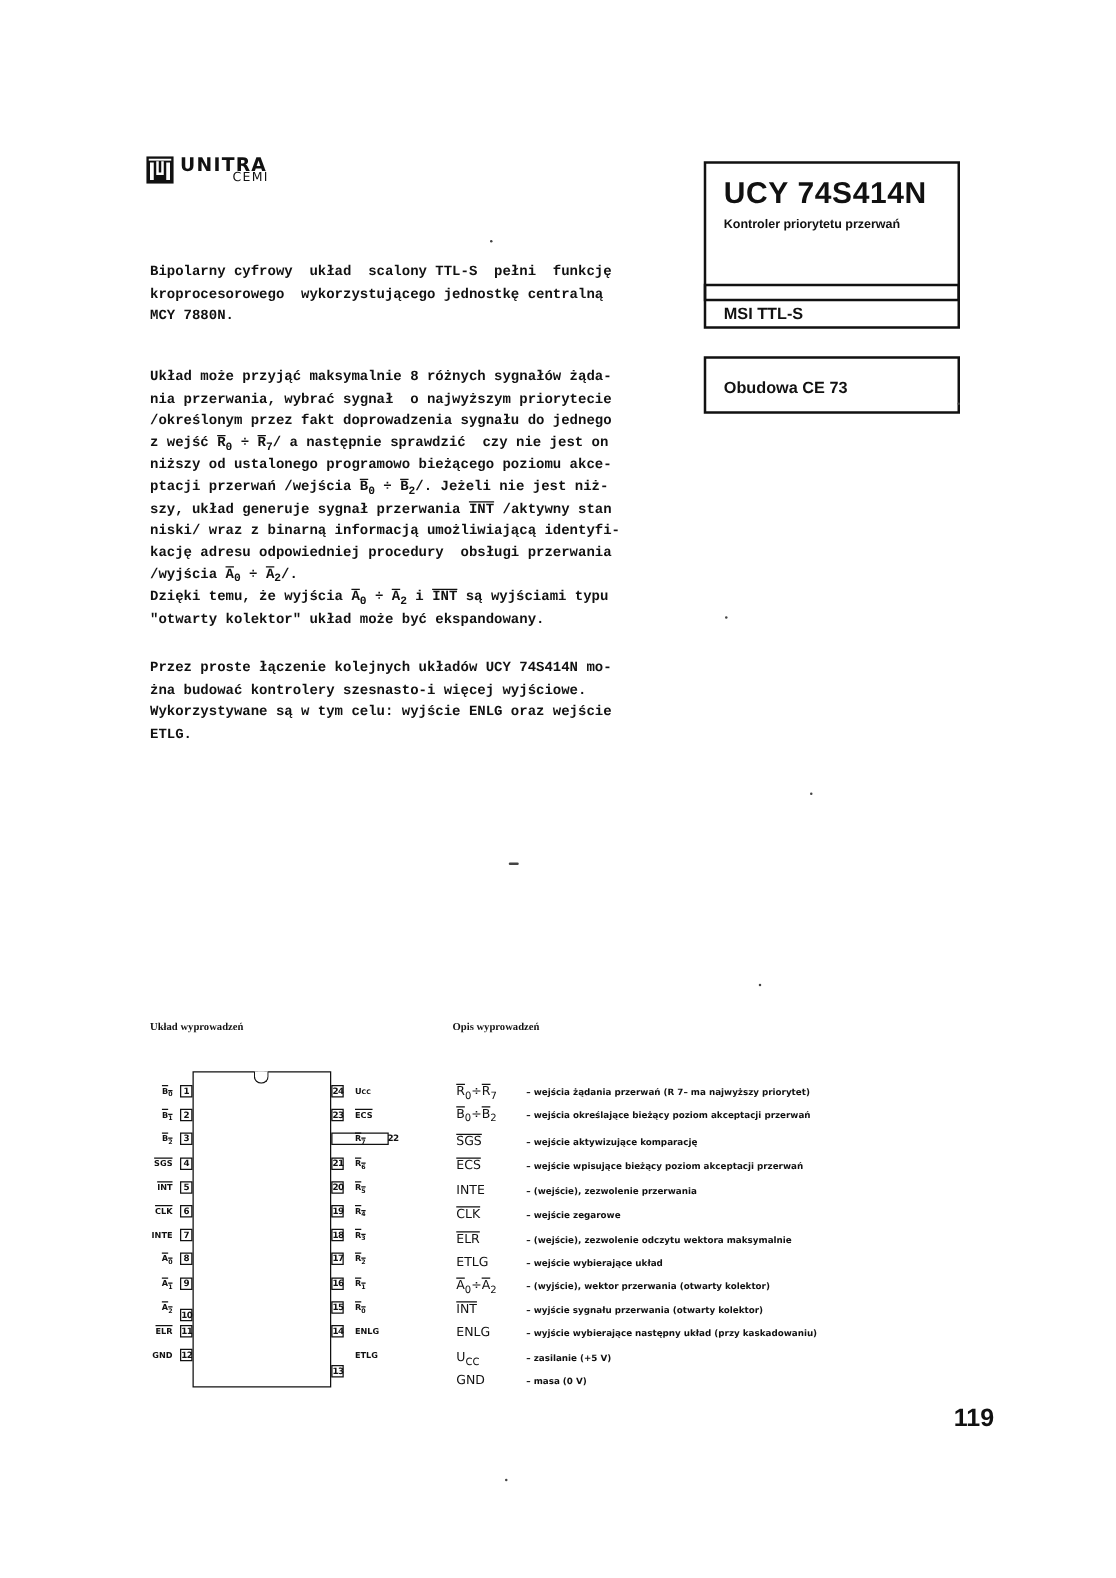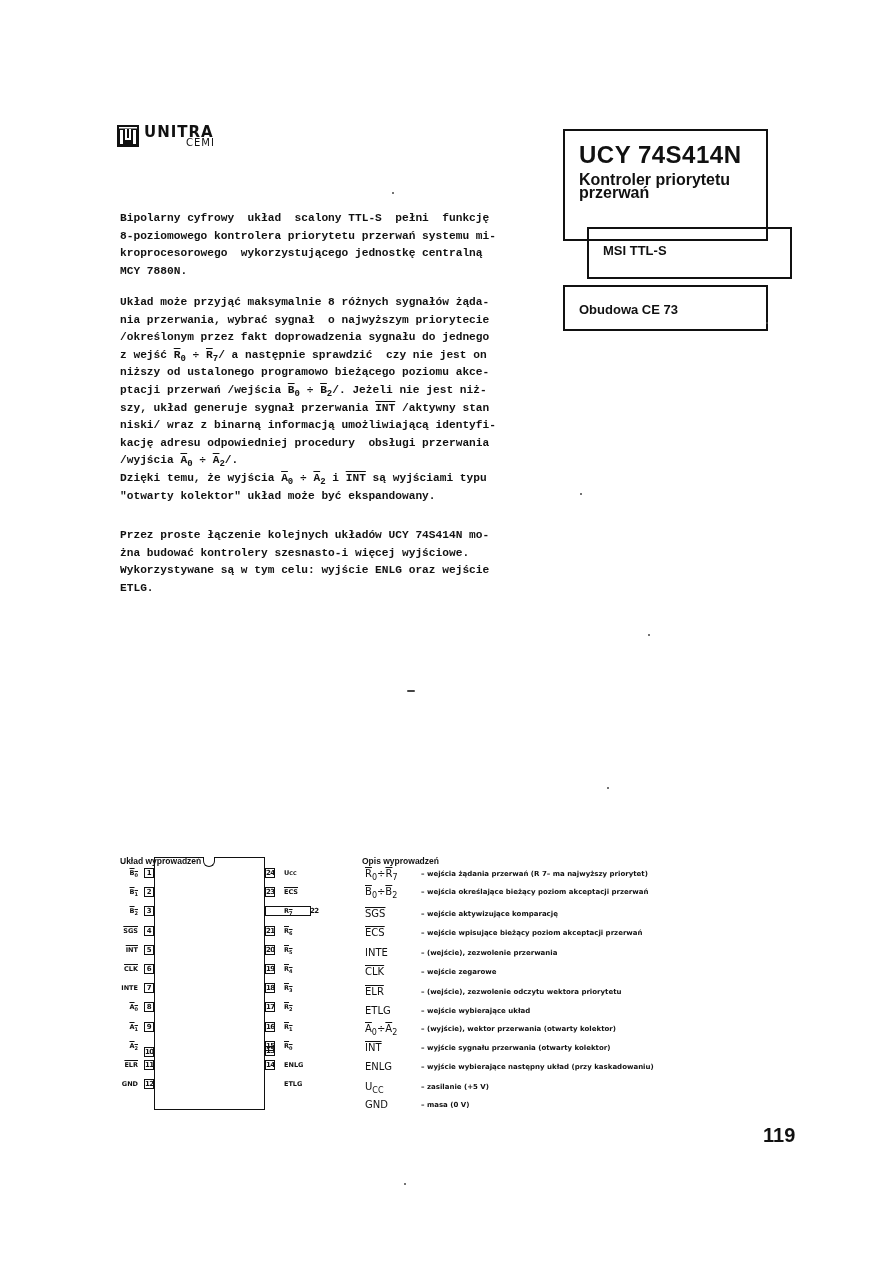--- a/index.html
+++ b/index.html
@@ -9,36 +9,36 @@
   
   .logo { left: 117px; top: 123px; height: 24px; }
   .logo-mark { position: absolute; left: 0; top: 2px; width: 22px; height: 22px; }
   .logo-word { position: absolute; left: 27px; top: 0px; font-family: "DejaVu Sans", sans-serif; font-weight: bold; font-size: 15px; letter-spacing: 1px; white-space: nowrap; }
   .logo-sub { position: absolute; left: 69px; top: 14px; font-family: "DejaVu Sans", sans-serif; font-size: 10px; letter-spacing: 1px; white-space: nowrap; }
 
   
   .box { position: absolute; left: 563px; width: 205px; border: 2px solid #111; box-sizing: border-box; font-family: "Liberation Sans", sans-serif; font-weight: bold; }
   .box-title { top: 129px; height: 112px; }
   .box-title .part { position: absolute; left: 14px; top: 10px; font-size: 24px; letter-spacing: 0.5px; }
-  .box-title .desc { position: absolute; left: 14px; top: 42px; font-size: 16px; line-height: 13px; width: 170px; }
-  .box-family { top: 227px; height: 52px; margin-left: 24px; }
+  .box-title .desc { position: absolute; left: 14px; top: 42px; font-size: 10px; line-height: 13px; width: 170px; }
+  .box-family { top: 227px; height: 36px; }
   .box-family .t { position: absolute; left: 14px; top: 14px; font-size: 13px; }
   .box-pkg { top: 285px; height: 46px; }
   .box-pkg .t { position: absolute; left: 14px; top: 15px; font-size: 13px; }
 
   
   .body-text { left: 120px; width: 430px; font-family: "Liberation Mono", monospace; font-weight: bold; font-size: 11.2px; line-height: 17.6px; white-space: pre; }
   .p1 { top: 210px; }
   .p2 { top: 294px; }
   .p3 { top: 527px; }
   .ov { text-decoration: overline; }
   sub { font-size: 9px; vertical-align: -3px; line-height: 0; }
 
   
-  .heading { font-family: Liberation Sans, sans-serif; font-weight: bold; font-size: 8.5px; white-space: nowrap; margin-top: 40px; }
+  .heading { font-family: Liberation Serif, serif; font-weight: bold; font-size: 8.5px; white-space: nowrap; }
 
   
   .chip { left: 154px; top: 857px; width: 111px; height: 253px; border: 1.2px solid #111; box-sizing: border-box; }
   .notch { position: absolute; left: 48px; top: -1px; width: 12px; height: 10px; border: 1.2px solid #111; border-top: none; border-radius: 0 0 7px 7px; background: #fff; box-sizing: border-box; }
   .pin-num { position: absolute; width: 10px; height: 10px; border: 1px solid #111; box-sizing: border-box; font-family: "DejaVu Sans", sans-serif; font-size: 7px; font-weight: bold; line-height: 9px; text-align: center; letter-spacing: -0.5px; }
   .pin-lbl { position: absolute; font-family: "DejaVu Sans", sans-serif; font-size: 6.5px; font-weight: bold; white-space: nowrap; }
   .pin-lbl.left { text-align: right; width: 32px; }
 
   
   .desc-row { position: absolute; left: 365px; height: 14px; white-space: nowrap; }
@@ -68,21 +68,21 @@
   <div class="part">UCY 74S414N</div>
   <div class="desc">Kontroler priorytetu przerwań</div>
 </div>
 <div class="box box-family">
   <div class="t">MSI TTL-S</div>
 </div>
 <div class="box box-pkg">
   <div class="t">Obudowa CE 73</div>
 </div>
 
-<div class="abs body-text p1"><div>Bipolarny cyfrowy  układ  scalony TTL-S  pełni  funkcję</div><div>8-poziomowego kontrolera priorytetu przerwań systemu mi-</div><div>kroprocesorowego  wykorzystującego jednostkę centralną</div><div>MCY 7880N.</div></div>
+<div class="abs body-text p1"><div>Bipolarny cyfrowy  układ  scalony TTL-S  pełni  funkcję</div><div>kroprocesorowego  wykorzystującego jednostkę centralną</div><div>MCY 7880N.</div></div>
 
 <div class="abs body-text p2"><div>Układ może przyjąć maksymalnie 8 różnych sygnałów żąda-</div><div>nia przerwania, wybrać sygnał  o najwyższym priorytecie</div><div>/określonym przez fakt doprowadzenia sygnału do jednego</div><div><span>z wejść </span><span class="ov">R</span><sub>0</sub><span> ÷ </span><span class="ov">R</span><sub>7</sub><span>/ a następnie sprawdzić  czy nie jest on</span></div><div>niższy od ustalonego programowo bieżącego poziomu akce-</div><div><span>ptacji przerwań /wejścia </span><span class="ov">B</span><sub>0</sub><span> ÷ </span><span class="ov">B</span><sub>2</sub><span>/. Jeżeli nie jest niż-</span></div><div><span>szy, układ generuje sygnał przerwania </span><span class="ov">INT</span><span> /aktywny stan</span></div><div>niski/ wraz z binarną informacją umożliwiającą identyfi-</div><div>kację adresu odpowiedniej procedury  obsługi przerwania</div><div><span>/wyjścia </span><span class="ov">A</span><sub>0</sub><span> ÷ </span><span class="ov">A</span><sub>2</sub><span>/.</span></div><div><span>Dzięki temu, że wyjścia </span><span class="ov">A</span><sub>0</sub><span> ÷ </span><span class="ov">A</span><sub>2</sub><span> i </span><span class="ov">INT</span><span> są wyjściami typu</span></div><div>"otwarty kolektor" układ może być ekspandowany.</div></div>
 
 <div class="abs body-text p3"><div>Przez proste łączenie kolejnych układów UCY 74S414N mo-</div><div>żna budować kontrolery szesnasto-i więcej wyjściowe.</div><div>Wykorzystywane są w tym celu: wyjście ENLG oraz wejście</div><div>ETLG.</div></div>
 
 <div class="abs heading" style="left:120px; top:816px;">Układ wyprowadzeń</div>
 <div class="abs heading" style="left:362px; top:816px;">Opis wyprowadzeń</div>
 
 <div class="abs chip">
   <div class="notch"></div>
@@ -127,21 +127,21 @@
     <div class="pin-num" style="left: 265px; top: 983.2px;">18</div>
     <div class="pin-lbl" style="left: 284px; top: 984.2px;"><span style="text-decoration:overline"><span>R</span><sub style="font-size:5px;vertical-align:-2px">3</sub></span></div>
     <div class="pin-num" style="left: 265px; top: 1002.4px;">17</div>
     <div class="pin-lbl" style="left: 284px; top: 1003.4px;"><span style="text-decoration:overline"><span>R</span><sub style="font-size:5px;vertical-align:-2px">2</sub></span></div>
     <div class="pin-num" style="left: 265px; top: 1021.6px;">16</div>
     <div class="pin-lbl" style="left: 284px; top: 1022.6px;"><span style="text-decoration:overline"><span>R</span><sub style="font-size:5px;vertical-align:-2px">1</sub></span></div>
     <div class="pin-num" style="left: 265px; top: 1040.8px;">15</div>
     <div class="pin-lbl" style="left: 284px; top: 1041.8px;"><span style="text-decoration:overline"><span>R</span><sub style="font-size:5px;vertical-align:-2px">0</sub></span></div>
     <div class="pin-num" style="left: 265px; top: 1060px;">14</div>
     <div class="pin-lbl" style="left: 284px; top: 1061px;">ENLG</div>
-    <div class="pin-num" style="left: 265px; top: 1046px; text-align: right;">13</div>
+    <div class="pin-num" style="left: 265px; top: 1092px; text-align: right;">13</div>
     <div class="pin-lbl" style="left: 284px; top: 1080.2px;">ETLG</div>
   </div>
 
 <div id="desc-rows">
     <div class="desc-row" style="top: 868px;">
       <span class="desc-sym"><span style="text-decoration:overline">R</span><sub style="font-size:8px;vertical-align:-3px">0</sub>÷<span style="text-decoration:overline">R</span><sub style="font-size:8px;vertical-align:-3px">7</sub></span>
       <span class="desc-txt">– wejścia żądania przerwań (R 7– ma najwyższy priorytet)</span>
     </div>
     <div class="desc-row" style="top: 886px;">
       <span class="desc-sym"><span style="text-decoration:overline">B</span><sub style="font-size:8px;vertical-align:-3px">0</sub>÷<span style="text-decoration:overline">B</span><sub style="font-size:8px;vertical-align:-3px">2</sub></span>
@@ -158,21 +158,21 @@
     <div class="desc-row" style="top: 947px;">
       <span class="desc-sym">INTE</span>
       <span class="desc-txt">– (wejście), zezwolenie przerwania</span>
     </div>
     <div class="desc-row" style="top: 966px;">
       <span class="desc-sym"><span style="text-decoration:overline">CLK</span></span>
       <span class="desc-txt">– wejście zegarowe</span>
     </div>
     <div class="desc-row" style="top: 986px;">
       <span class="desc-sym"><span style="text-decoration:overline">ELR</span></span>
-      <span class="desc-txt">– (wejście), zezwolenie odczytu wektora priorytetu</span>
+      <span class="desc-txt">– (wejście), zezwolenie odczytu wektora maksymalnie</span>
     </div>
     <div class="desc-row" style="top: 1005px;">
       <span class="desc-sym">ETLG</span>
       <span class="desc-txt">– wejście wybierające układ</span>
     </div>
     <div class="desc-row" style="top: 1023px;">
       <span class="desc-sym"><span style="text-decoration:overline">A</span><sub style="font-size:8px;vertical-align:-3px">0</sub>÷<span style="text-decoration:overline">A</span><sub style="font-size:8px;vertical-align:-3px">2</sub></span>
       <span class="desc-txt">– (wyjście), wektor przerwania (otwarty kolektor)</span>
     </div>
     <div class="desc-row" style="top: 1042px;">

